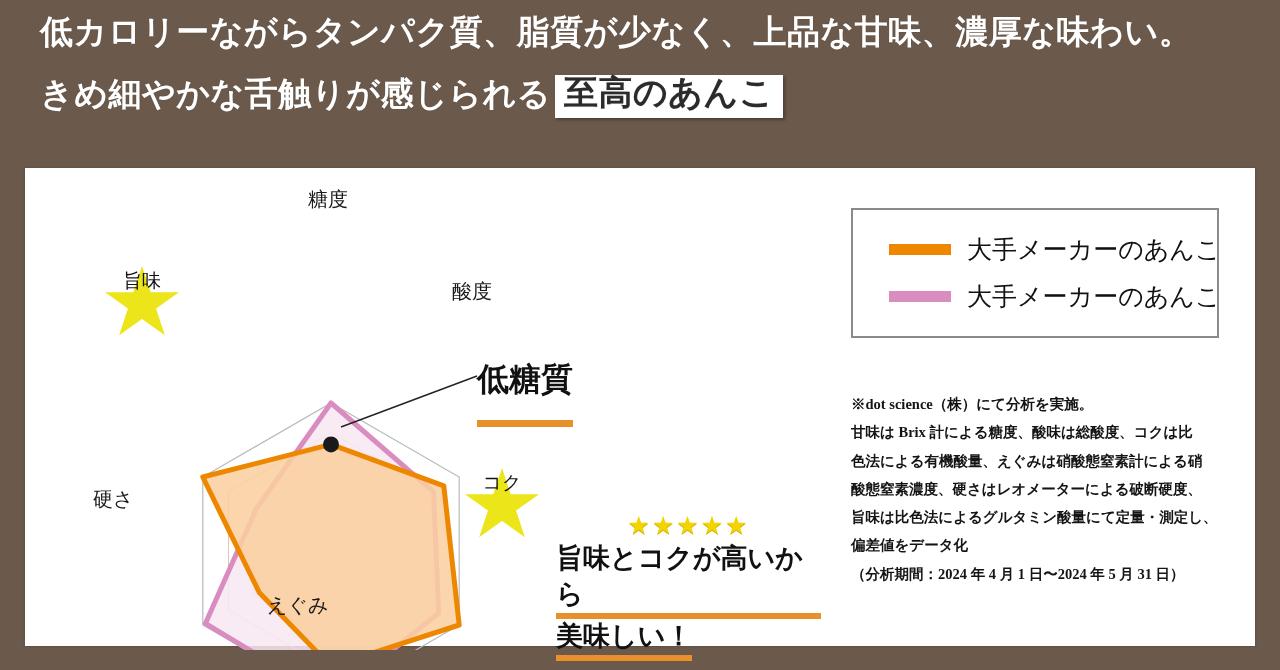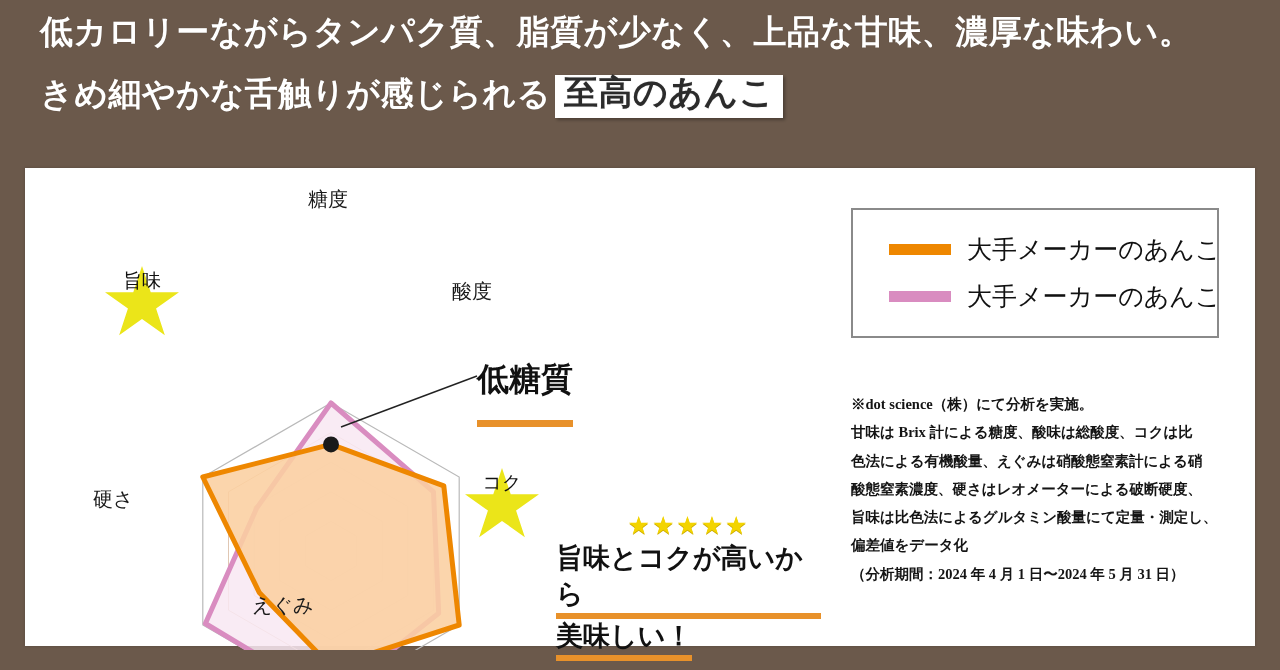--- a/index.html
+++ b/index.html
@@ -161,21 +161,21 @@
         <line x1="225" y1="568" x2="158" y2="568" stroke="#222" stroke-width="1.4"></line>
       </g>
       <g id="marker-group">
           <circle cx="306.0" cy="276.4" r="8" fill="#1a1a1a"></circle>
           <circle cx="306.0" cy="498.4" r="8" fill="#1a1a1a"></circle>
         </g>
     </svg>
 
     <div class="axis-label" id="ax-sweet" style="left:283px;top:18px;">糖度</div>
     <div class="axis-label" id="ax-acid" style="left:427px;top:110px;">酸度</div>
-    <div class="axis-label" id="ax-harsh" style="left:227px;top:424px;">えぐみ</div>
+    <div class="axis-label" id="ax-harsh" style="left:242px;top:424px;">えぐみ</div>
     <div class="axis-label" id="ax-hard" style="left:68px;top:318px;">硬さ</div>
 
     <div class="star-badge" id="badge-umami" style="left:80px;top:98px;">
       <div class="star-shape"></div>
       <div class="star-label">旨味</div>
     </div>
     <div class="star-badge" id="badge-rich" style="left:440px;top:300px;">
       <div class="star-shape"></div>
       <div class="star-label">コク</div>
     </div>

